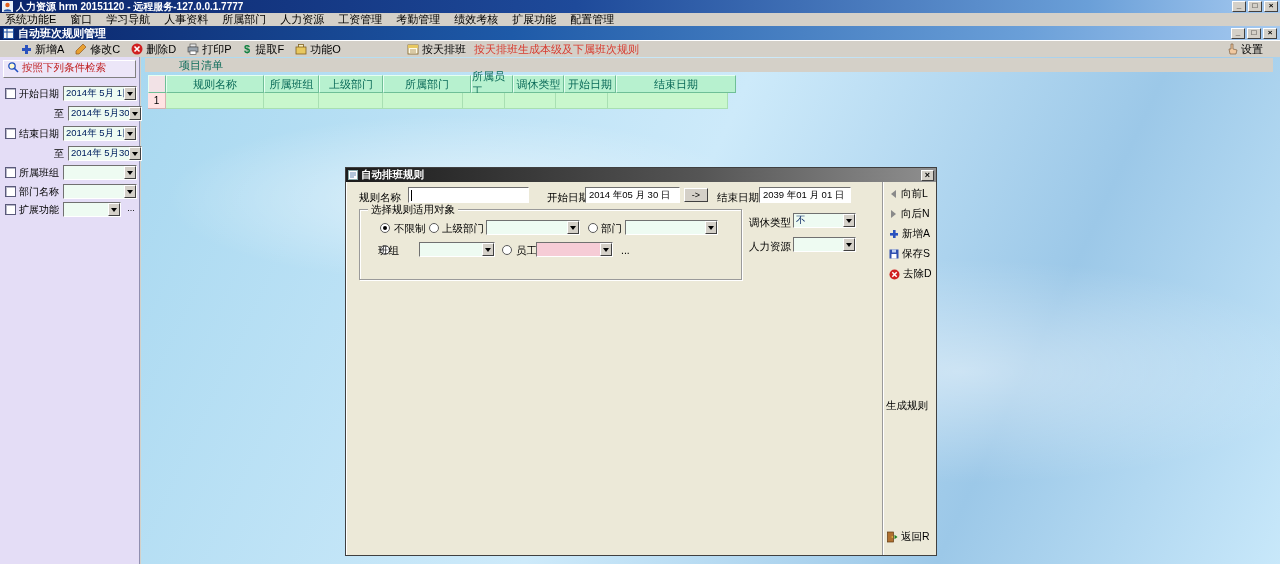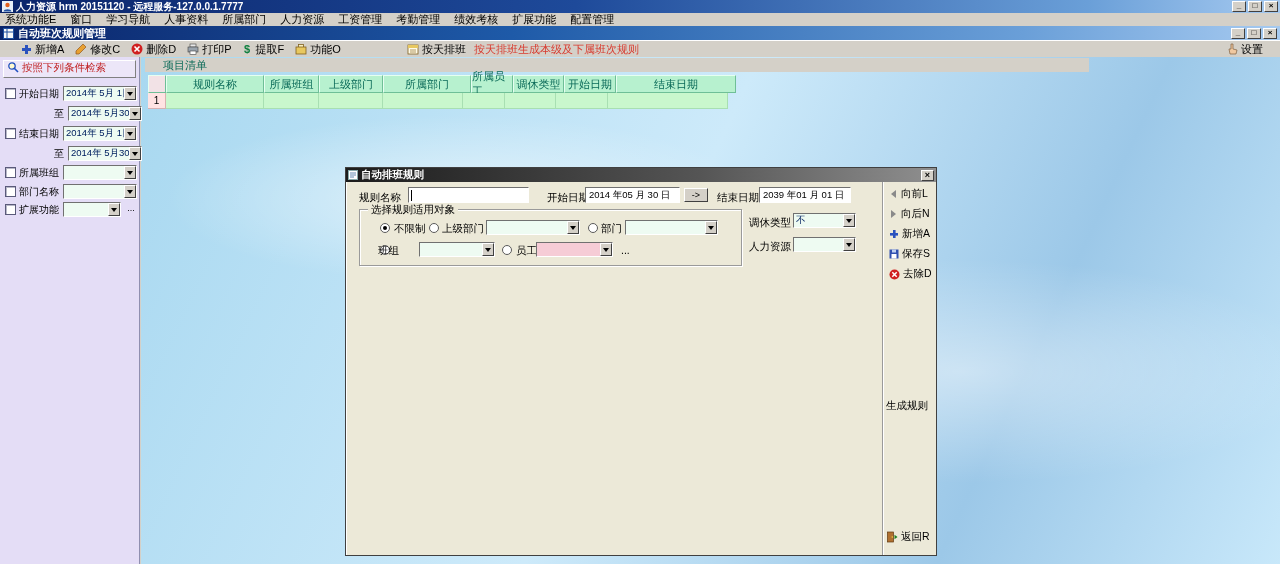--- a/index.html
+++ b/index.html
@@ -46,22 +46,22 @@
   .f-combo { width:74px; flex:none; }
   .f-combo-sm { width:58px; flex:none; }
   .dots-btn { width:14px; height:13px; margin-left:3px; font-size:9px; text-align:center; line-height:10px; flex:none; }
 
   
   .main-bg { left:141px; top:57px; width:1139px; height:507px;
     background:
       radial-gradient(ellipse 420px 120px at 28% 28%, rgba(255,255,255,.55), transparent 70%),
       radial-gradient(ellipse 520px 160px at 72% 62%, rgba(255,255,255,.45), transparent 70%),
       linear-gradient(115deg,#a8d8f0 0%,#cdeafa 45%,#9cc8e8 75%,#c8e8fa 100%); }
-  .tab-strip { left:145px; top:58px; width:944px; height:14px; background:#d4d0c8;
-    display:flex; align-items:center; padding-left:18px; color:#0a6a58; font-size:11px; }
+  .tab-strip { left:145px; top:58px; width:1128px; height:14px; background:#d4d0c8;
+    display:flex; align-items:center; padding-left:34px; color:#0a6a58; font-size:11px; }
   .grid { left:148px; top:75px; display:flex; flex-direction:column; background:#fff0; }
   .grid-row { display:flex; }
   .gh { background:#b7f1cf; border-top:1px solid #e6fff1; border-left:1px solid #e6fff1;
     border-right:1px solid #6fbf97; border-bottom:1px solid #6fbf97;
     color:#0a6a58; display:flex; align-items:center; justify-content:center; font-size:11px; height:18px; flex:none; }
   .gh-corner { background:#f2e2e6; }
   .gc { background:#c9f7cd; border-right:1px solid #a8dfb2; border-bottom:1px solid #a8dfb2; height:16px; flex:none; }
   .gnum { background:#ffe3e3; border-right:1px solid #d8b0b0; border-bottom:1px solid #d8b0b0;
     display:flex; align-items:center; justify-content:center; font-size:10px; }
 
@@ -352,21 +352,21 @@
         <span>2014 年05 月 30 日</span>
       </span>
 
     <span class="range-btn" style="left:338px; top:20px; width:24px; height:14px">-&gt;</span>
 
     <span class="dlg-label" style="left:371px; top:23px">结束日期</span>
     <span class="datefield" style="left:413px; top:19px; width:92px">
         <span>2039 年01 月 01 日</span>
       </span>
 
-    <div class="groupbox" style="left:13px; top:41px; width:383px; height:57px">
+    <div class="groupbox" style="left:13px; top:41px; width:383px; height:71px">
       <span class="gb-title">选择规则适用对象</span>
 
       <span class="radio sel" style="left:20px; top:13px"></span>
       <span class="r-label" style="left:34px; top:12px">不限制</span>
 
       <span class="radio" style="left:69px; top:13px"></span>
       <span class="r-label" style="left:82px; top:12px">上级部门</span>
       <span class="combo d-combo" style="left:126px; top:10px; width:94px">
         <span class="arrow-btn">
             <span class="tri"></span>

